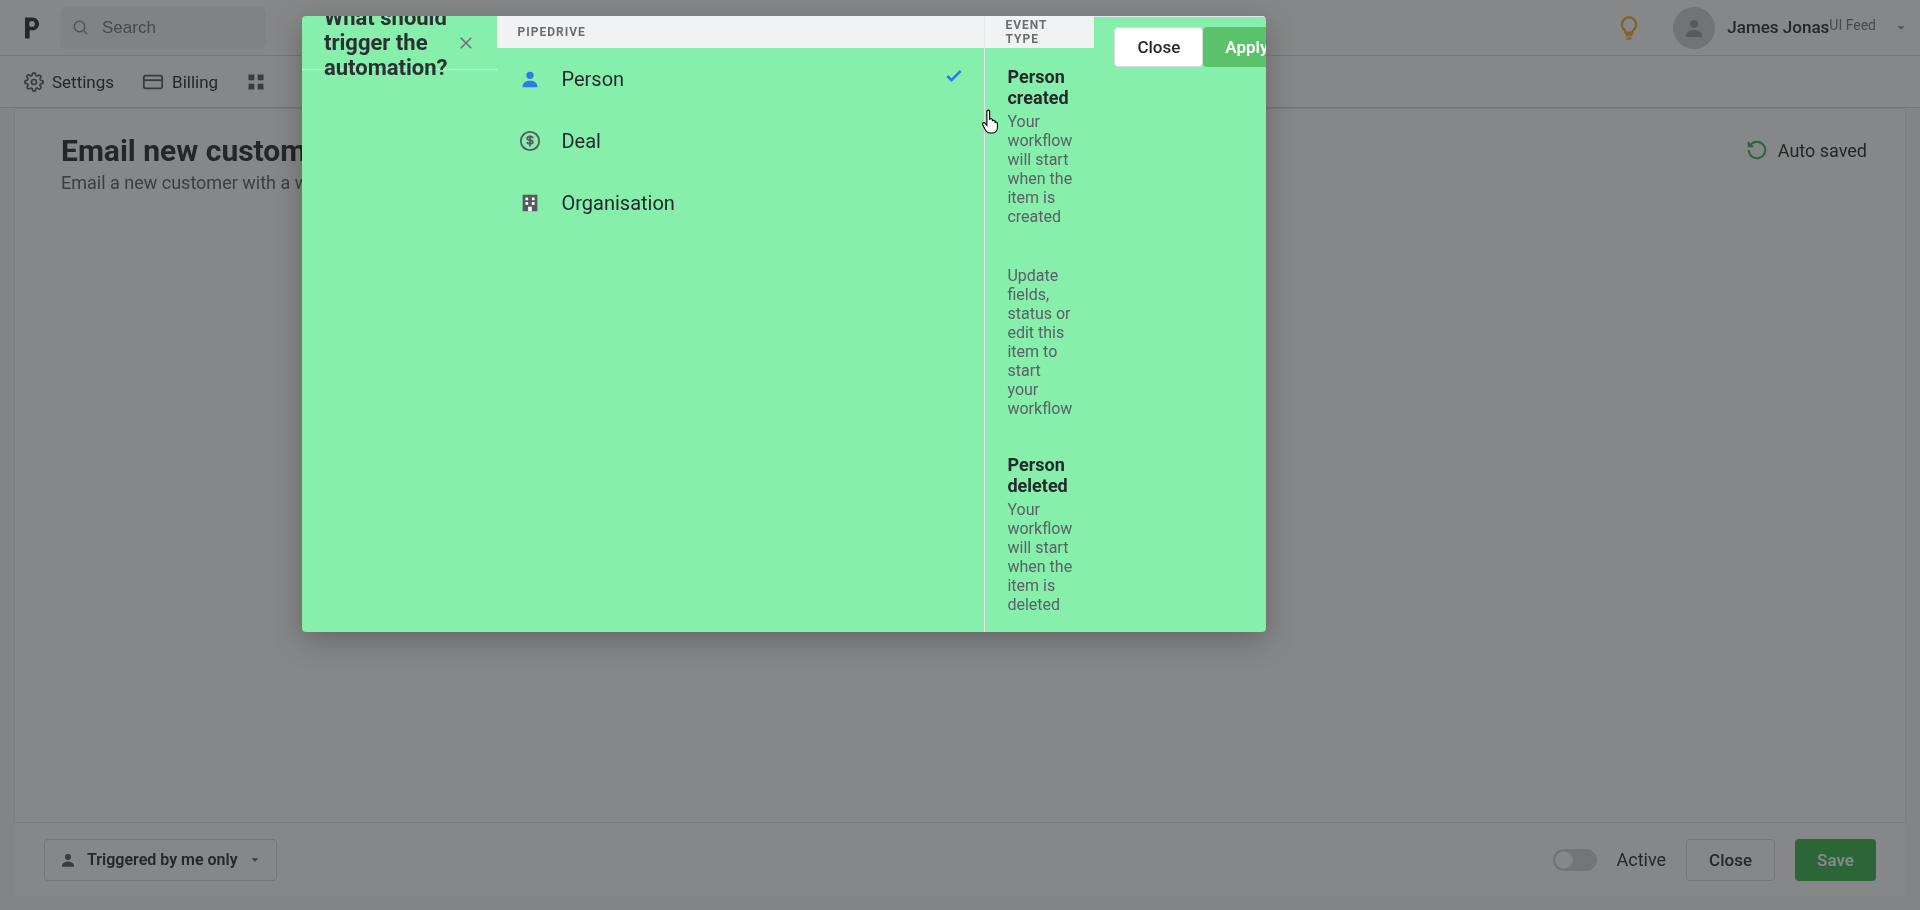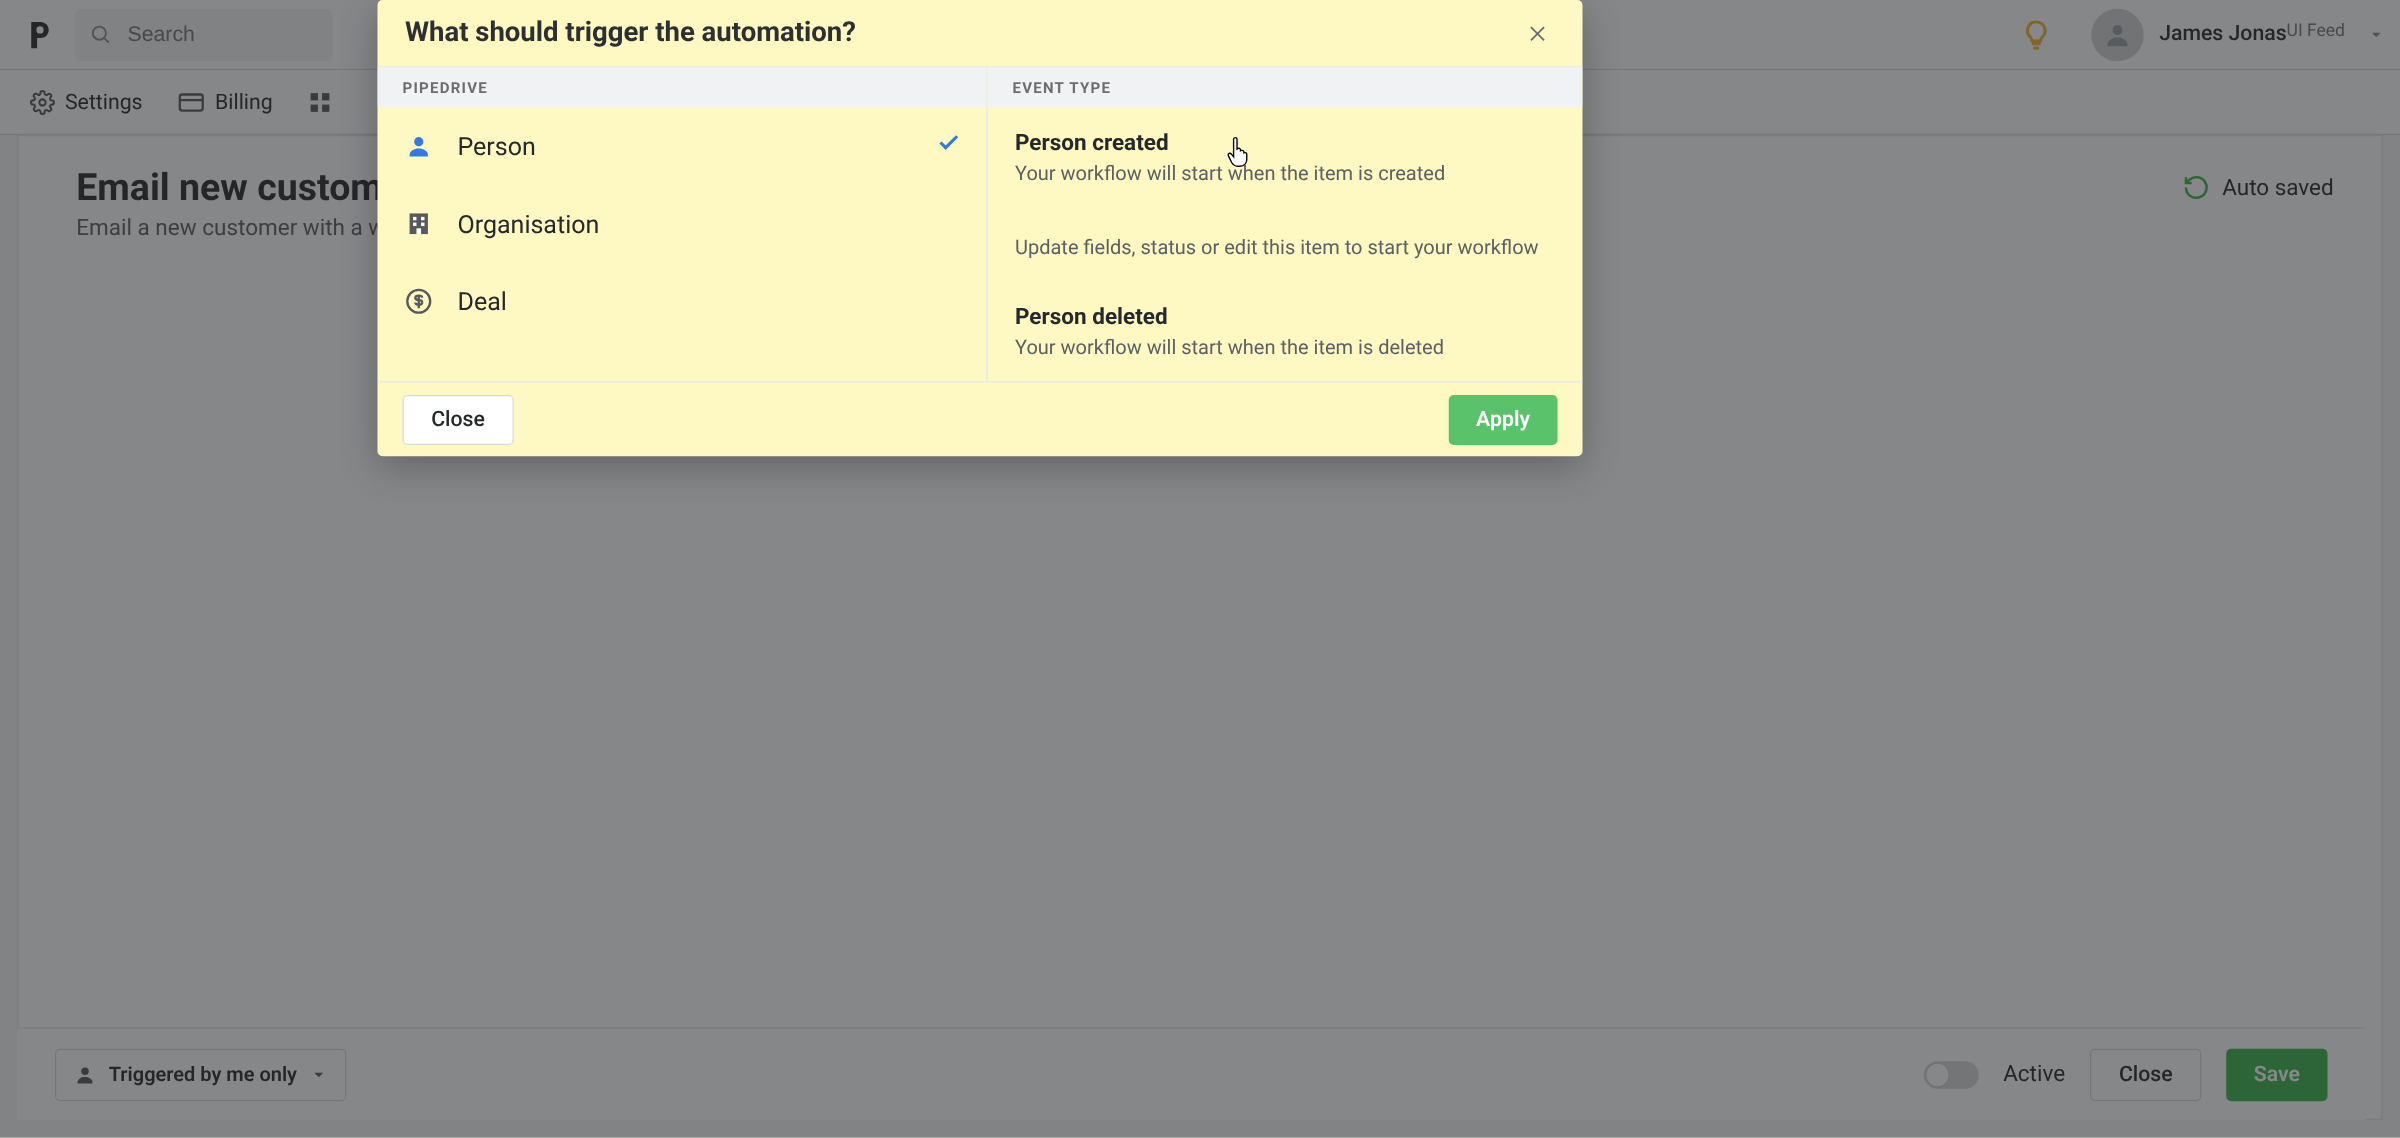--- a/index.html
+++ b/index.html
@@ -111,21 +111,21 @@
   .page-sub   { font-size:18px; color: var(--text-mid); margin-top:4px; }
   .auto-saved {
     margin-left:auto;
     display:flex; align-items:center; gap:10px;
     font-size:18px; color: var(--text-dark);
     padding-top:6px;
   }
 
   
   .bottombar {
-    position:absolute; left:14px; right:28px; bottom:14px;
+    position:absolute; left:14px; right:14px; bottom:14px;
     height:74px;
     border-top:1px solid var(--border-light);
     display:flex; align-items:center;
     padding: 0 30px;
     background:#fff;
   }
   .trigger-filter {
     border:1px solid var(--border);
     border-radius:4px;
     height:42px;
@@ -155,26 +155,26 @@
   .btn-green   { background: var(--green-btn); color:#fff; font-weight:600; }
 
   
   .overlay {
     position:absolute; inset:0;
     background: rgba(35,37,39,0.55);
     z-index: 5;
   }
   .modal {
     position:absolute;
-    left:302px; top:0;
+    left:302px; top:16px;
     width:964px;
-    background:#fef9c3;
+    background:#86efac;
     border-radius:4px;
     box-shadow: 0 8px 30px rgba(0,0,0,.25);
-    display:flex; flex-direction:column;
+    display:flex; 
     overflow:hidden;
   }
   .modal-head {
     height:54px;
     display:flex; align-items:center;
     padding: 0 22px;
     border-bottom:1px solid var(--border-light);
   }
   .modal-title { font-size:22px; font-weight:700; color:#2d3033; }
   .modal-close { margin-left:auto; width:28px; height:28px; display:flex; align-items:center; justify-content:center; cursor:pointer; }
@@ -357,42 +357,42 @@
           <span class="obj-label">Person</span>
           <span class="check">
             <svg width="20" height="20" viewBox="0 0 24 24" fill="none" stroke="#317ae2" stroke-width="3">
                 <polyline points="4 12 9 17 20 6"></polyline>
               </svg>
           </span>
         </div>
 
         <div class="obj-item">
           <span class="obj-icon">
+            <svg width="22" height="22" viewBox="0 0 24 24" fill="none" stroke="#565a5d" stroke-width="2">
+                <circle cx="12" cy="12" r="10"></circle>
+                <path d="M12 6v12M15 9c0-1.5-1.3-2-3-2s-3 .5-3 2 1 2 3 2 3 .5 3 2-1.3 2-3 2-3-.5-3-2"></path>
+              </svg>
+          </span>
+          <span class="obj-label">Deal</span>
+        </div>
+
+        <div class="obj-item">
+          <span class="obj-icon">
             <svg width="22" height="22" viewBox="0 0 24 24" fill="#565a5d">
                 <rect x="4" y="3" width="16" height="18"></rect>
                 <rect x="7" y="6" width="3" height="3" fill="#fff"></rect>
                 <rect x="14" y="6" width="3" height="3" fill="#fff"></rect>
                 <rect x="7" y="11" width="3" height="3" fill="#fff"></rect>
                 <rect x="14" y="11" width="3" height="3" fill="#fff"></rect>
                 <rect x="10" y="16" width="4" height="5" fill="#fff"></rect>
               </svg>
           </span>
           <span class="obj-label">Organisation</span>
         </div>
 
-        <div class="obj-item">
-          <span class="obj-icon">
-            <svg width="22" height="22" viewBox="0 0 24 24" fill="none" stroke="#565a5d" stroke-width="2">
-                <circle cx="12" cy="12" r="10"></circle>
-                <path d="M12 6v12M15 9c0-1.5-1.3-2-3-2s-3 .5-3 2 1 2 3 2 3 .5 3 2-1.3 2-3 2-3-.5-3-2"></path>
-              </svg>
-          </span>
-          <span class="obj-label">Deal</span>
-        </div>
-
       </div>
 
       <div class="right-pane">
         <div class="pane-caption">EVENT TYPE</div>
 
         <div class="evt-item">
           <div class="evt-title">Person created</div>
           <div class="evt-desc">Your workflow will start when the item is created</div>
         </div>
         <div class="evt-item">

